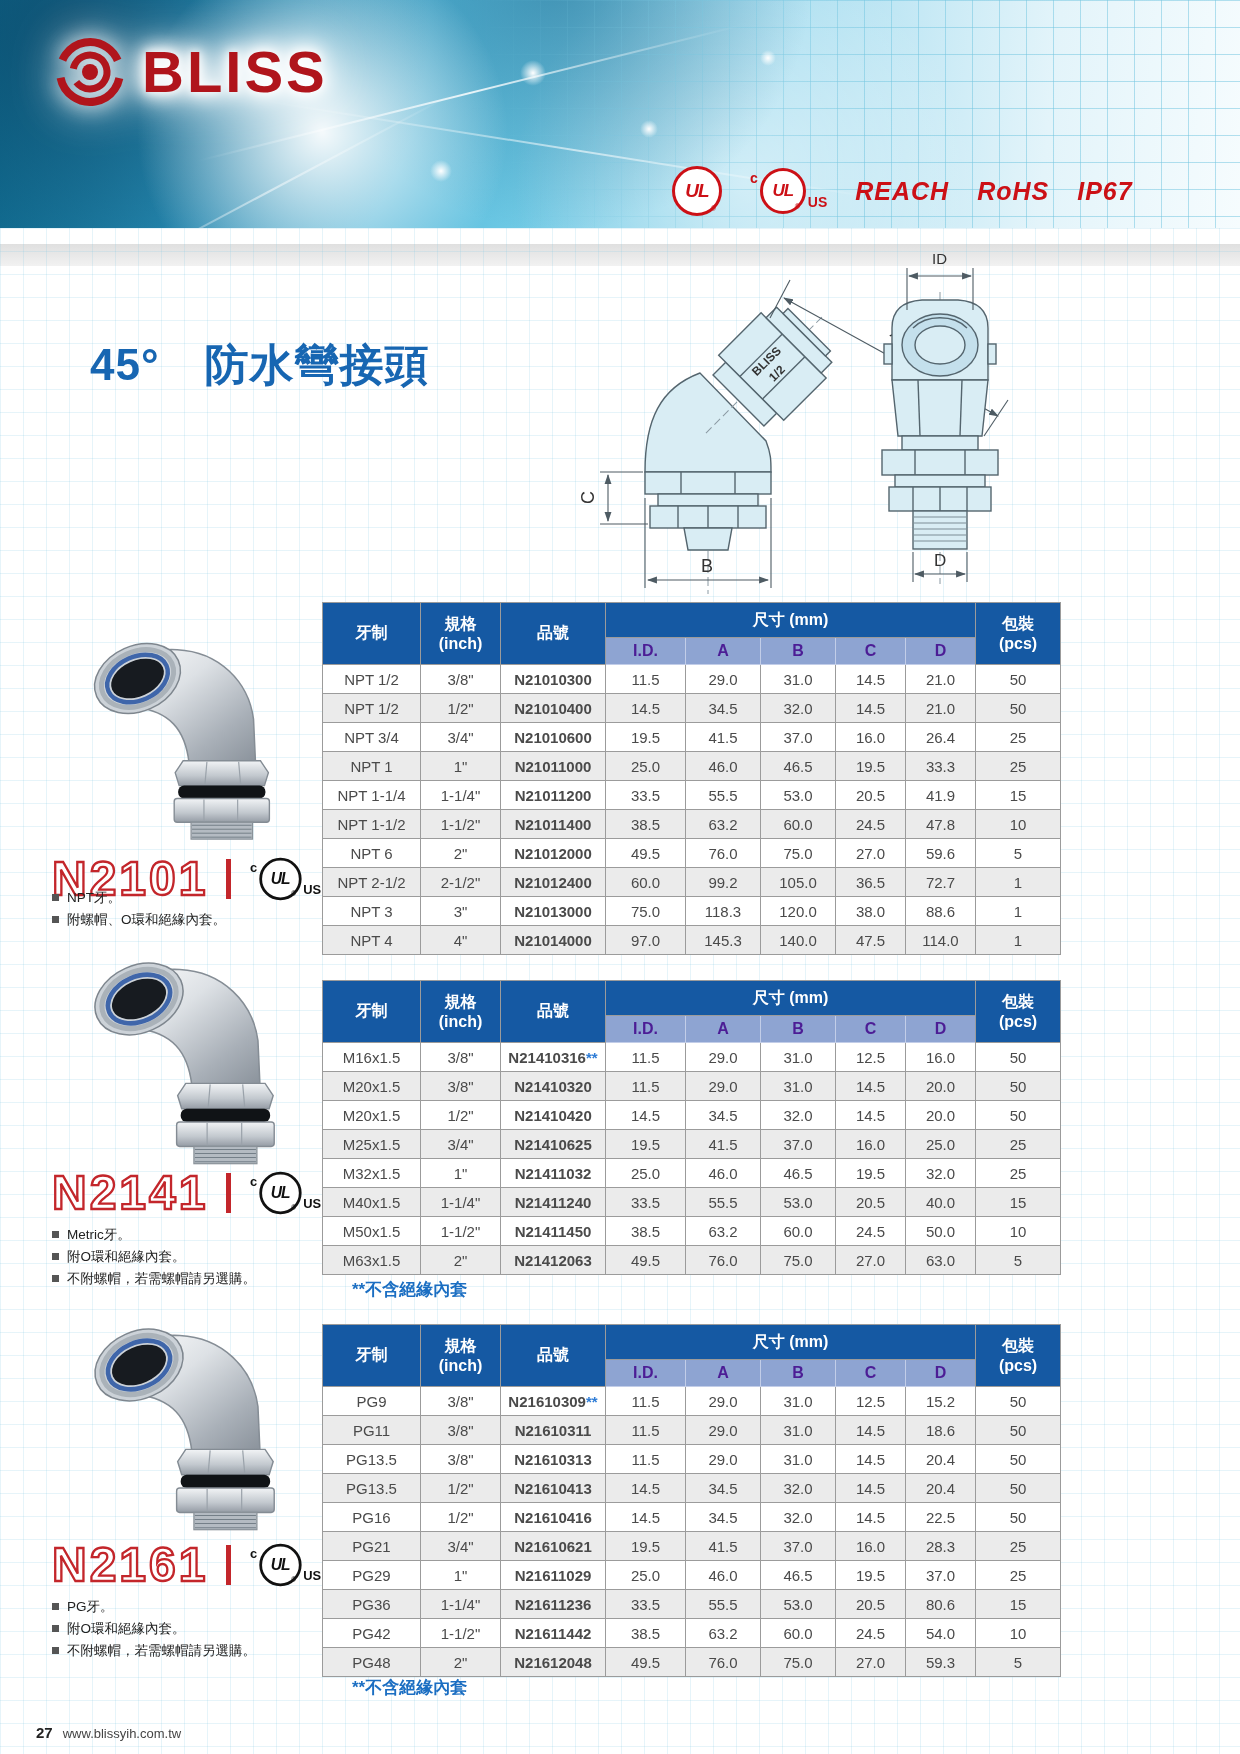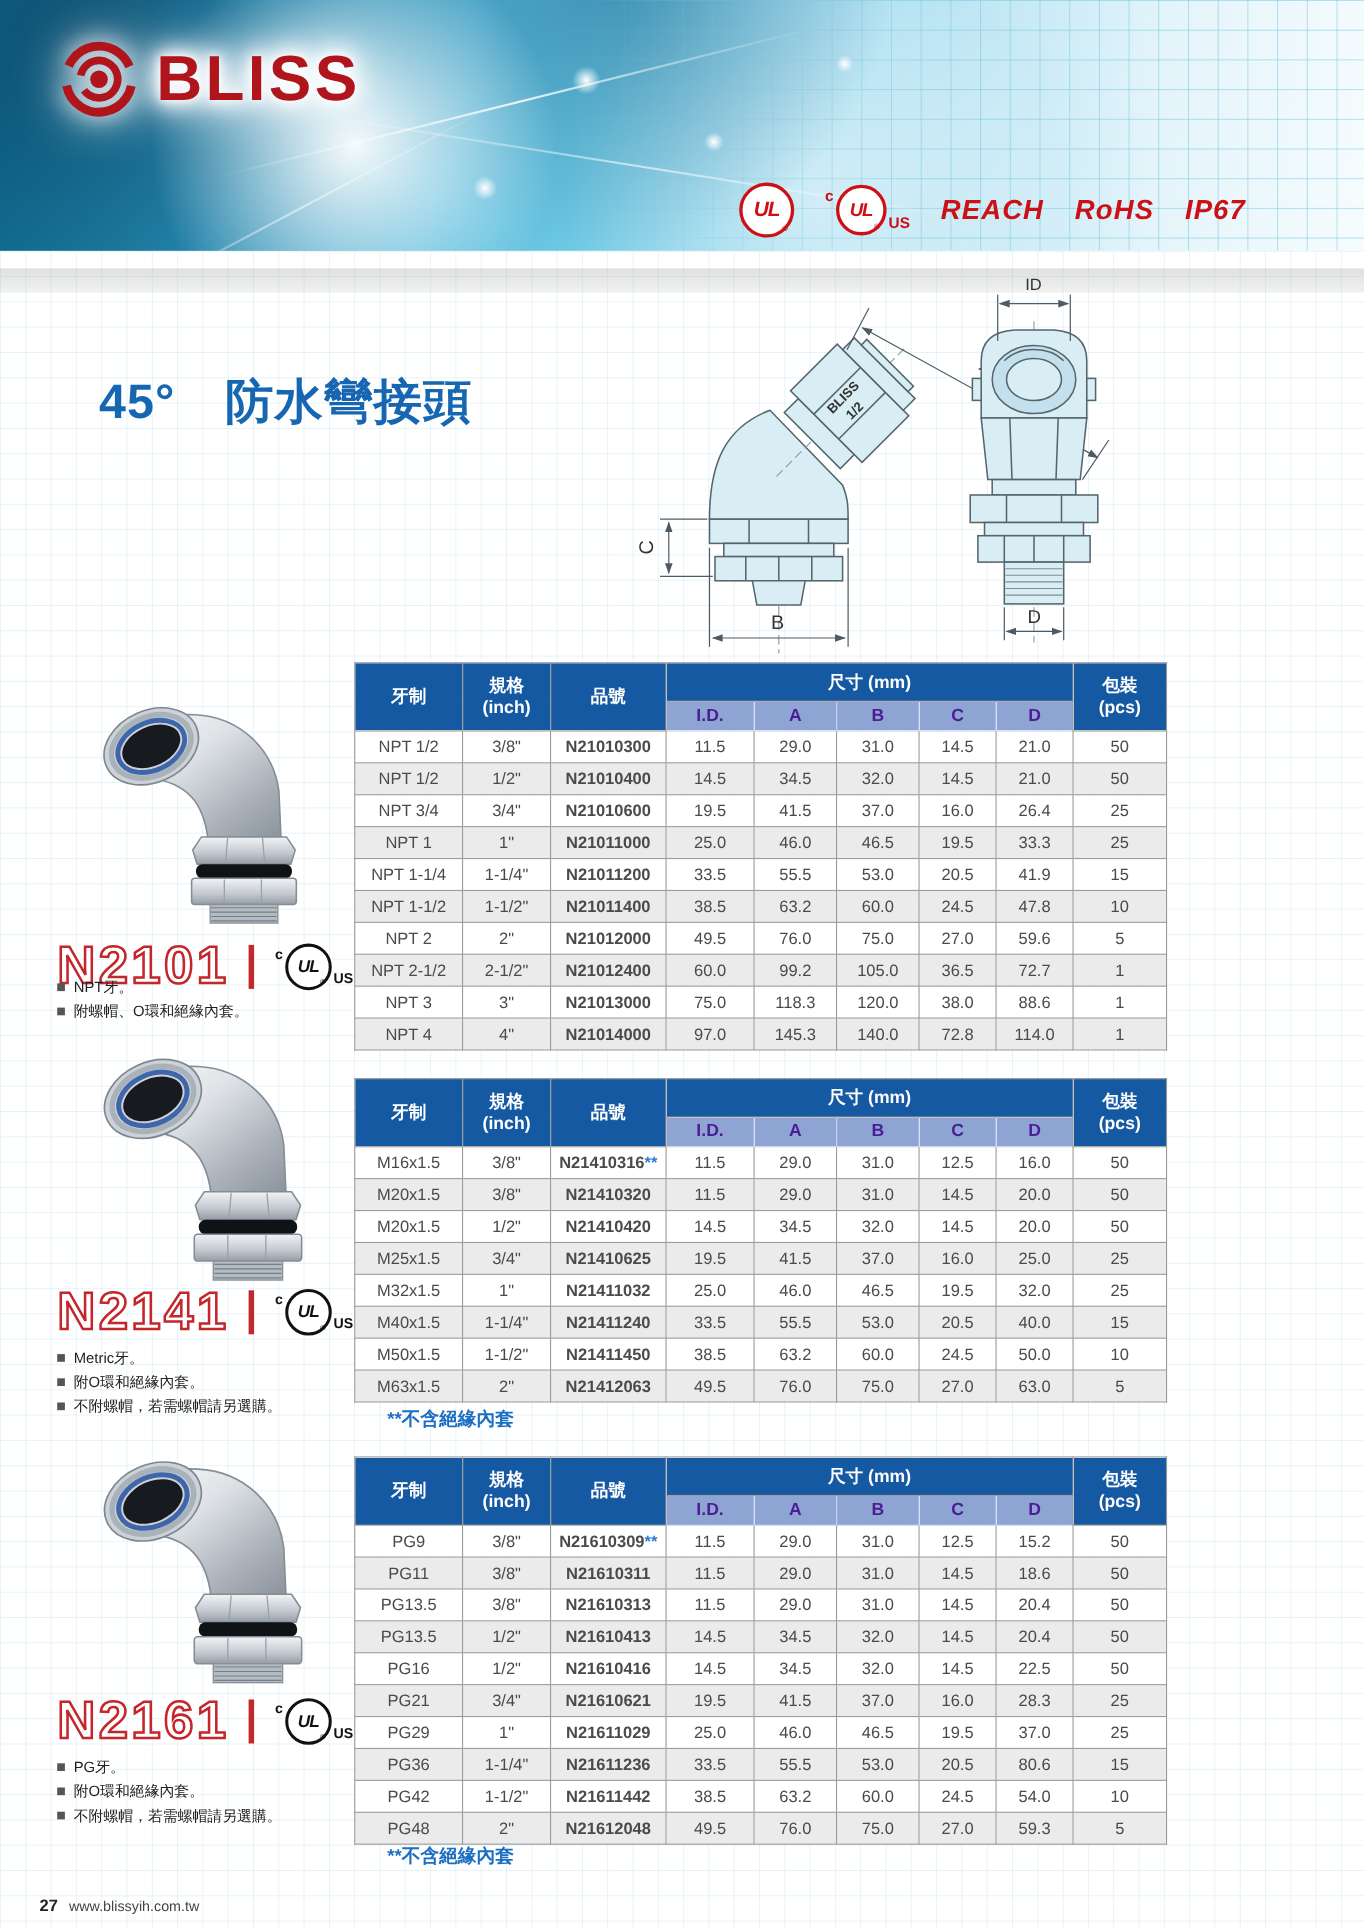--- a/index.html
+++ b/index.html
@@ -380,21 +380,21 @@
           <td>1-1/2"</td>
           <td class="part">N21011400</td>
           <td>38.5</td>
           <td>63.2</td>
           <td>60.0</td>
           <td>24.5</td>
           <td>47.8</td>
           <td>10</td>
         </tr>
         <tr class="odd">
-          <td>NPT 2</td>
+          <td>NPT 6</td>
           <td>2"</td>
           <td class="part">N21012000</td>
           <td>49.5</td>
           <td>76.0</td>
           <td>75.0</td>
           <td>27.0</td>
           <td>59.6</td>
           <td>5</td>
         </tr>
         <tr class="even">
@@ -419,21 +419,21 @@
           <td>88.6</td>
           <td>1</td>
         </tr>
         <tr class="even">
           <td>NPT 4</td>
           <td>4"</td>
           <td class="part">N21014000</td>
           <td>97.0</td>
           <td>145.3</td>
           <td>140.0</td>
-          <td>72.8</td>
+          <td>47.5</td>
           <td>114.0</td>
           <td>1</td>
         </tr>
       </tbody>
   </table>
 
   <svg class="prod" style="left:78px;top:952px;" width="244" height="216" viewBox="0 0 240 210">
       <use href="#prodsym"></use>
     </svg>
 

